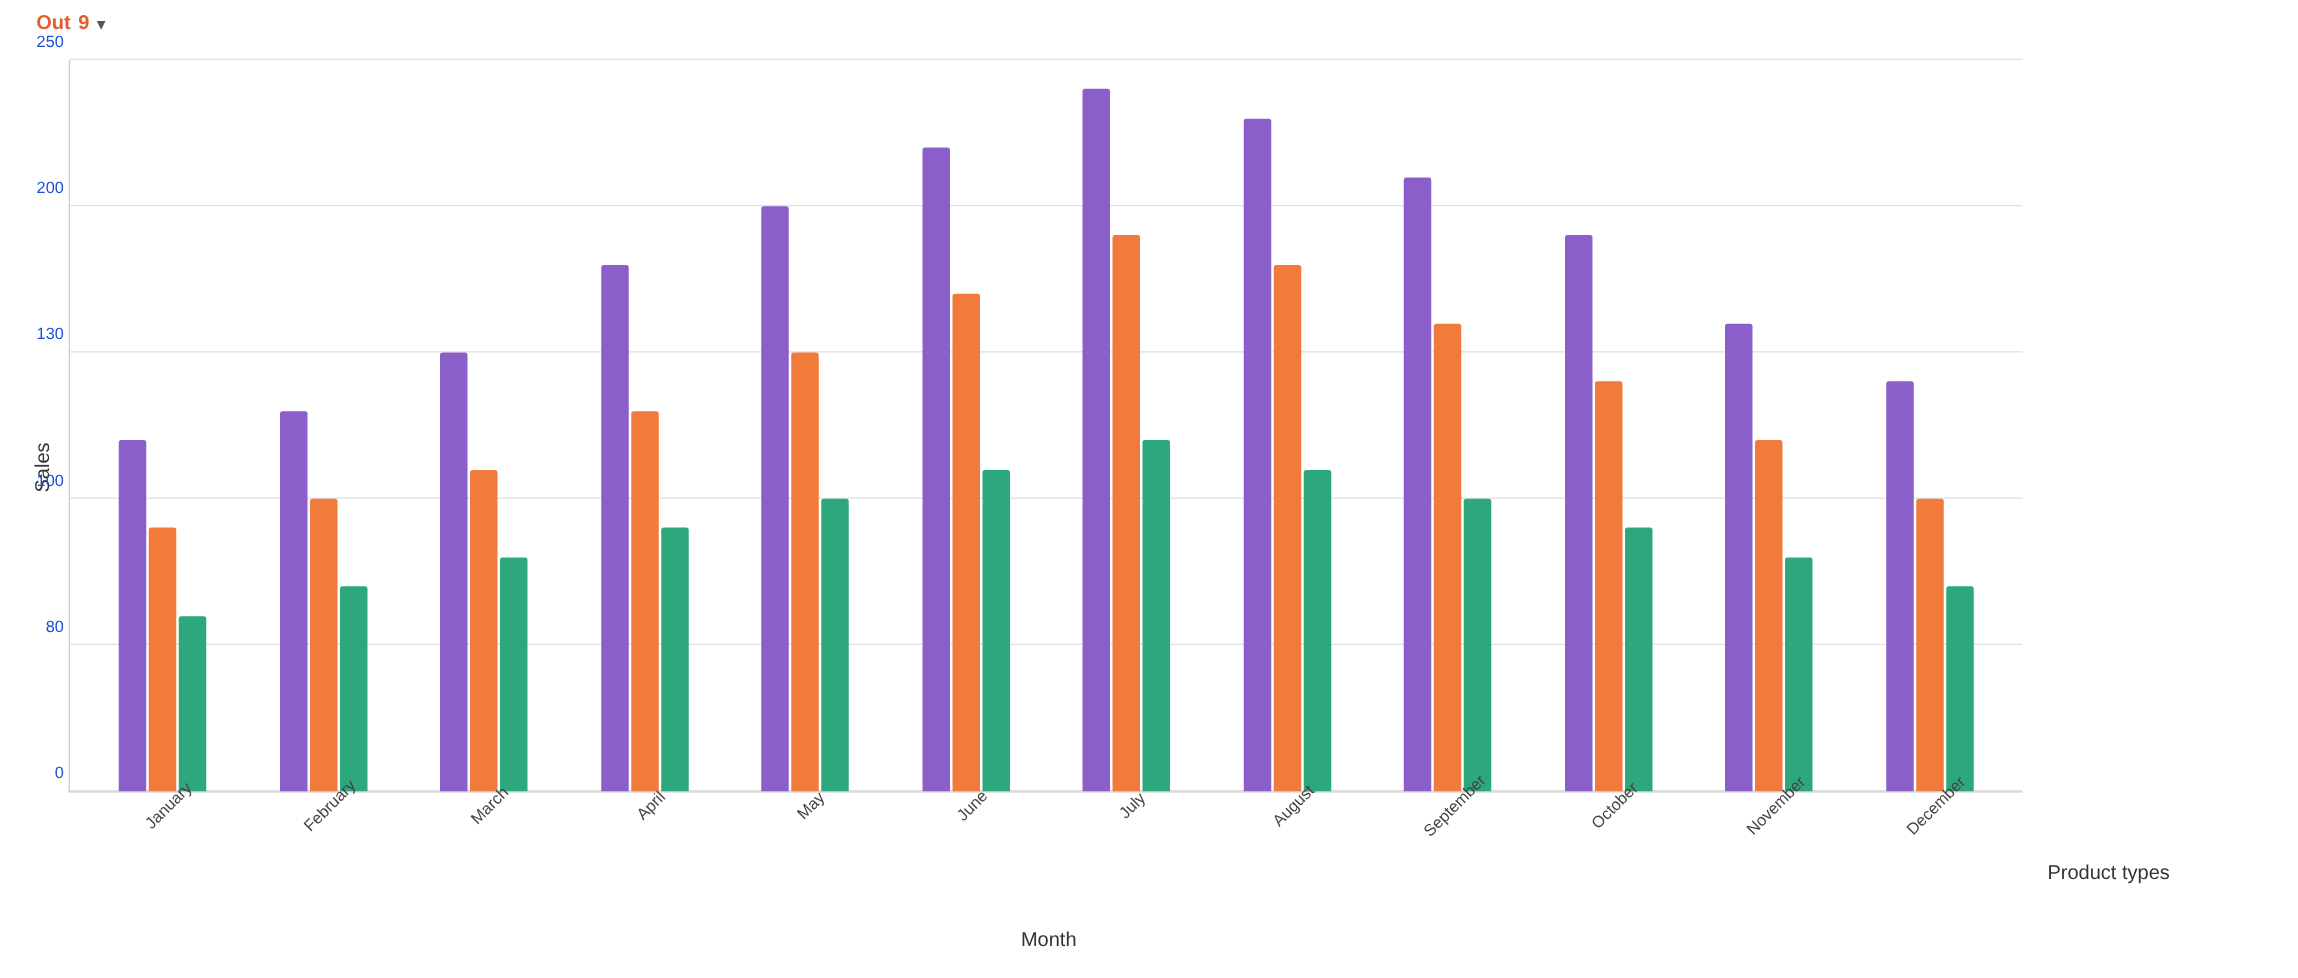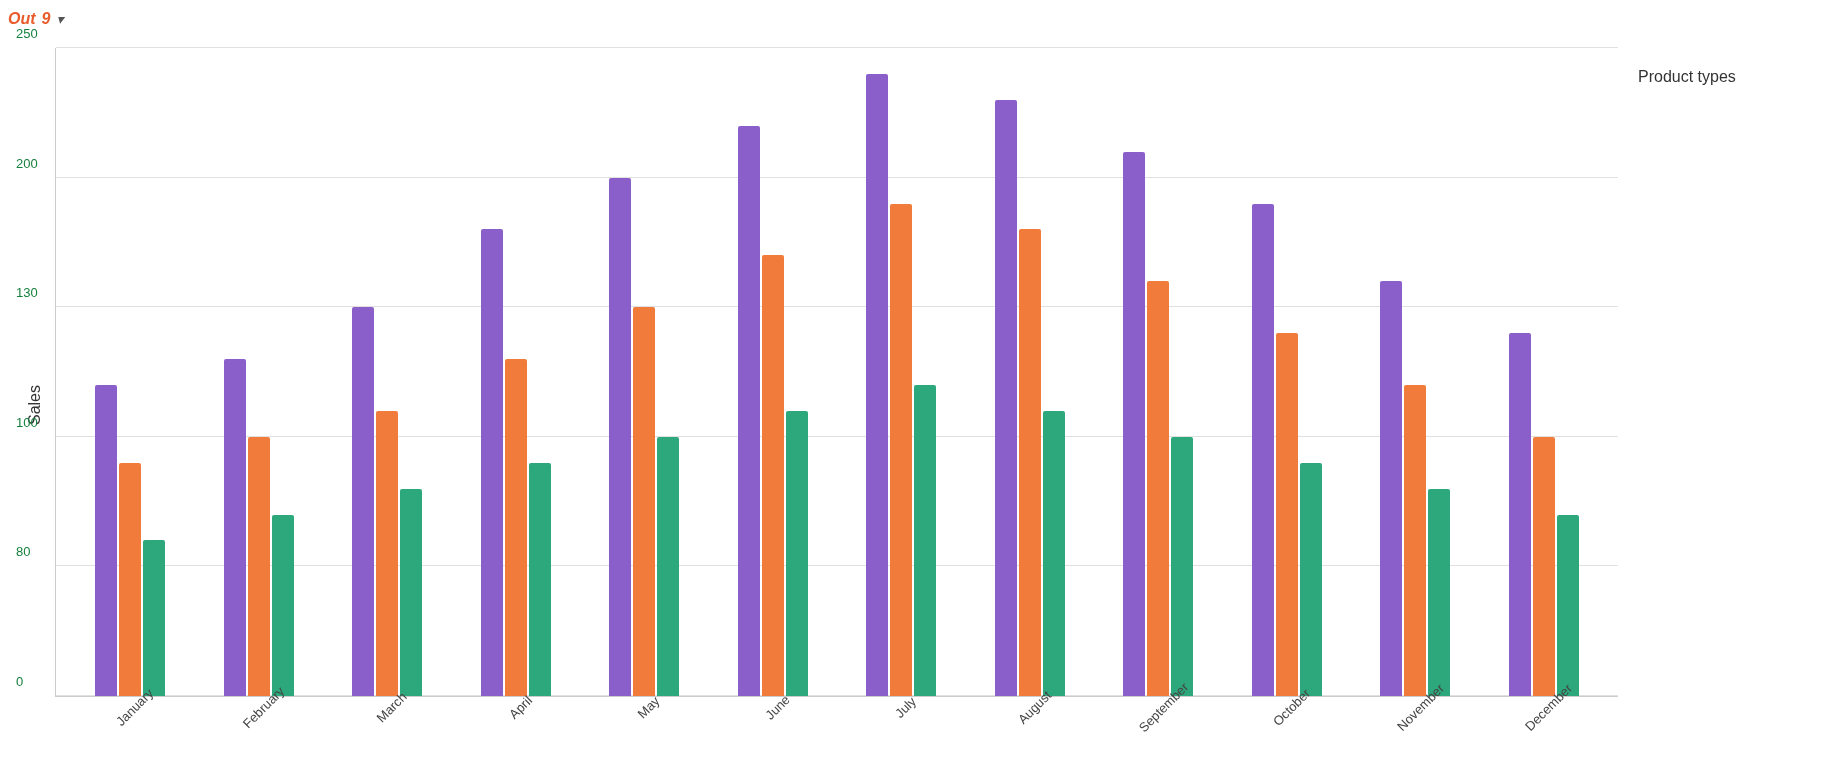--- a/index.html
+++ b/index.html
@@ -14,23 +14,22 @@
       width: 1838px;
       height: 782px;
       background: #fff;
       position: relative;
       display: flex;
       flex-direction: column;
     }
     .top-bar {
       display: flex;
       align-items: center;
-      padding: 10px 8px;
+      padding: 10px 29px;
       gap: 6px;
-      font-style: italic;
     }
     .out-label {
       color: #e85c2b;
       font-weight: 600;
       font-size: 16px;
     }
     .out-number {
       color: #e85c2b;
       font-weight: 600;
       font-size: 16px;
@@ -90,23 +89,23 @@
     }
     .grid-line {
       position: absolute;
       left: 0; right: 0;
       border-top: 1px solid #e0e0e0;
     }
     .y-tick-label {
       position: absolute;
       left: -40px;
       font-size: 13px;
-      color: #15803d;
+      color: #1d4ed8;
       transform: translateY(-50%);
-      text-align: left;
+      text-align: right;
       width: 35px;
     }
     .bars-container {
       position: absolute;
       top: 0; left: 0; right: 0; bottom: 0;
       display: flex;
       flex-direction: row;
       align-items: flex-end;
       padding: 0 10px;
     }
@@ -153,21 +152,21 @@
       text-align: center;
       font-size: 16px;
       color: #333;
       margin-top: 45px;
       margin-left: 40px;
     }
     .legend {
       width: 200px;
       display: flex;
       flex-direction: column;
-      justify-content: flex-start;
+      justify-content: flex-end;
       padding: 20px 10px 40px 20px;
     }
     .legend-title {
       font-size: 16px;
       font-weight: 500;
       color: #333;
       margin-bottom: 14px;
     }
     .legend-item {
       display: flex;
@@ -288,20 +287,21 @@
               <div class="x-label">June</div>
               <div class="x-label">July</div>
               <div class="x-label">August</div>
               <div class="x-label">September</div>
               <div class="x-label">October</div>
               <div class="x-label">November</div>
               <div class="x-label">December</div>
             </div>
         </div>
       </div>
+      <div class="x-axis-title">Month</div>
     </div>
 
     <div class="legend">
       <div class="legend-title">Product types</div>
     </div>
   </div>
 
 </div>
 
 </body></html>

